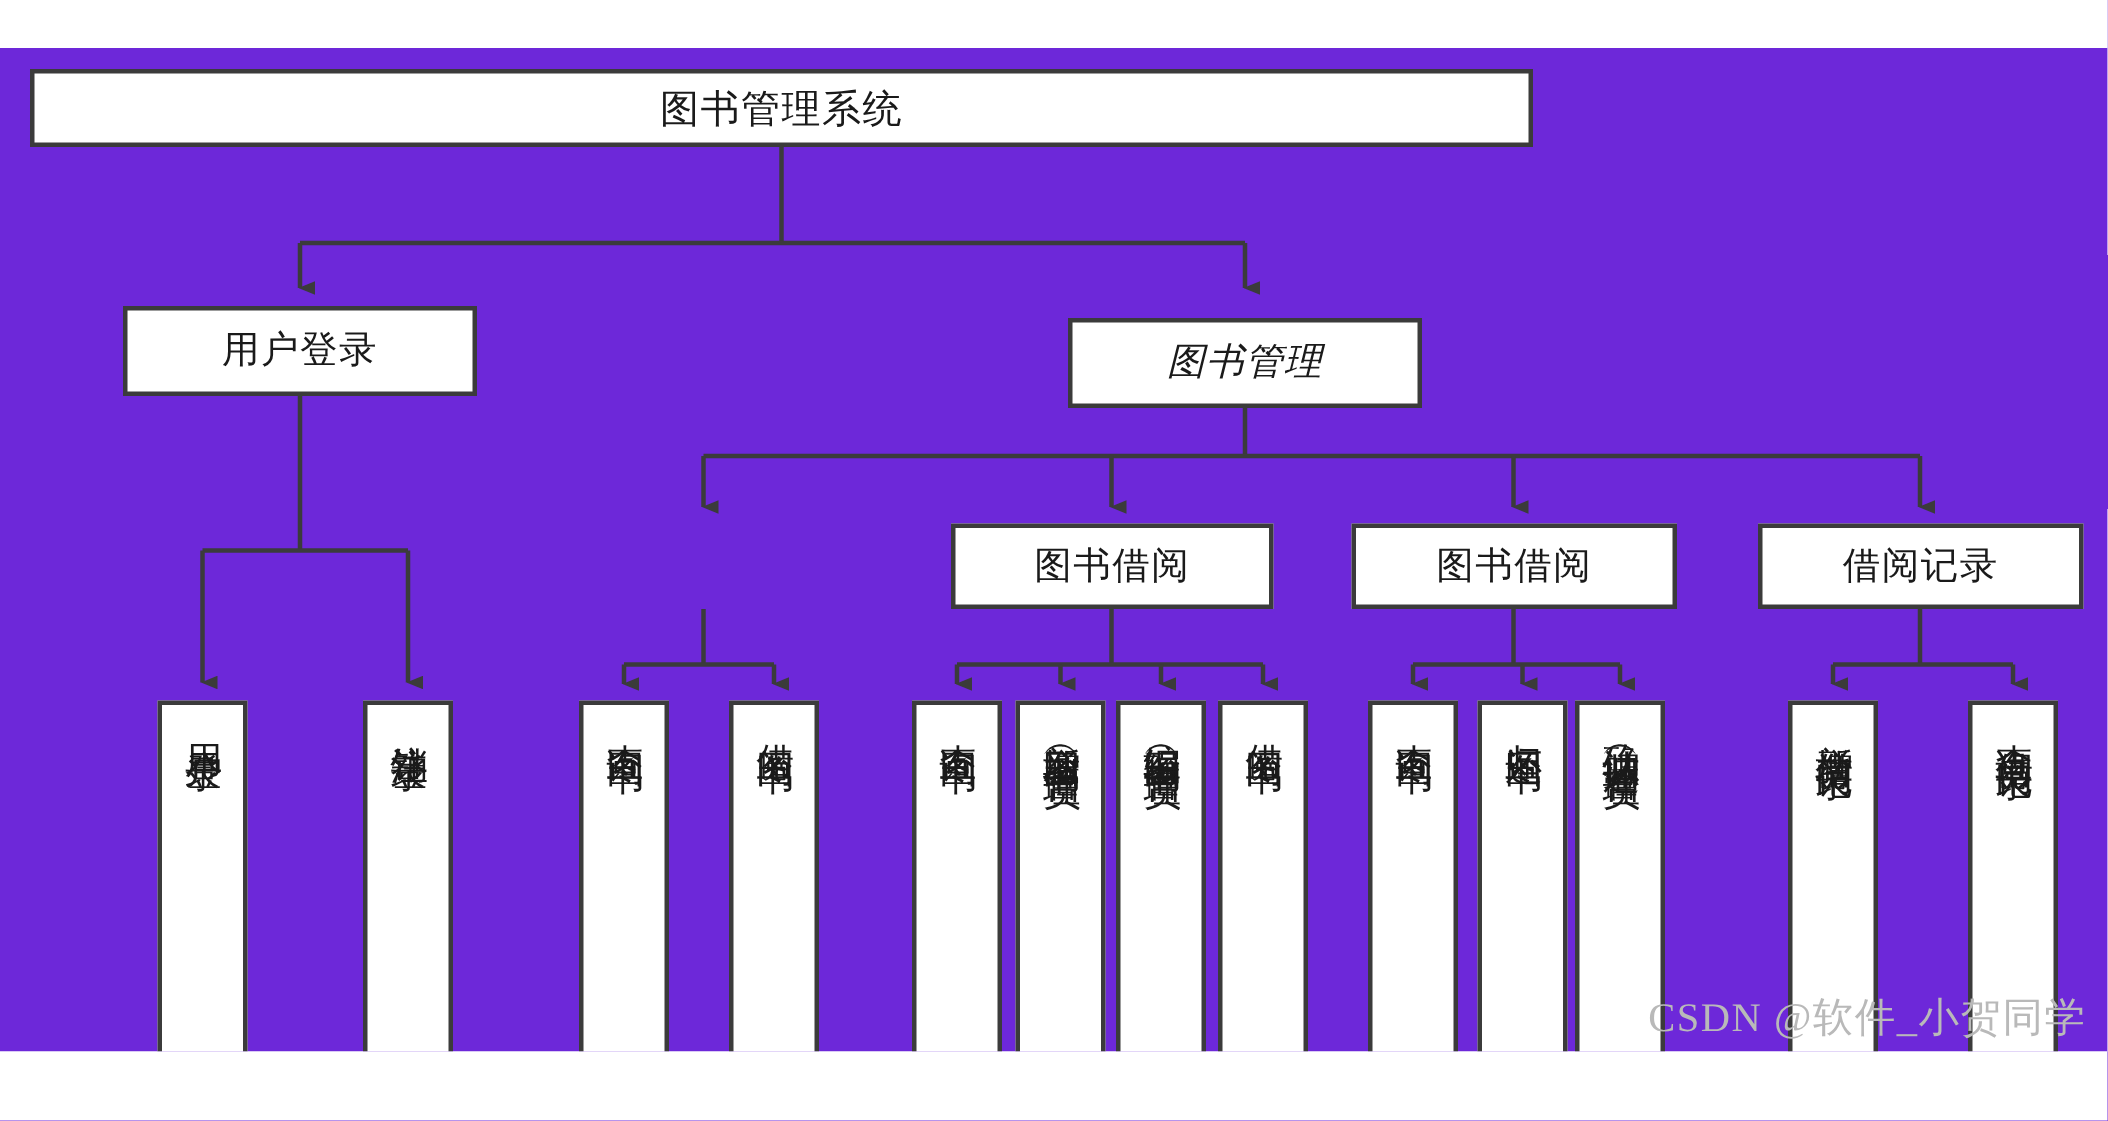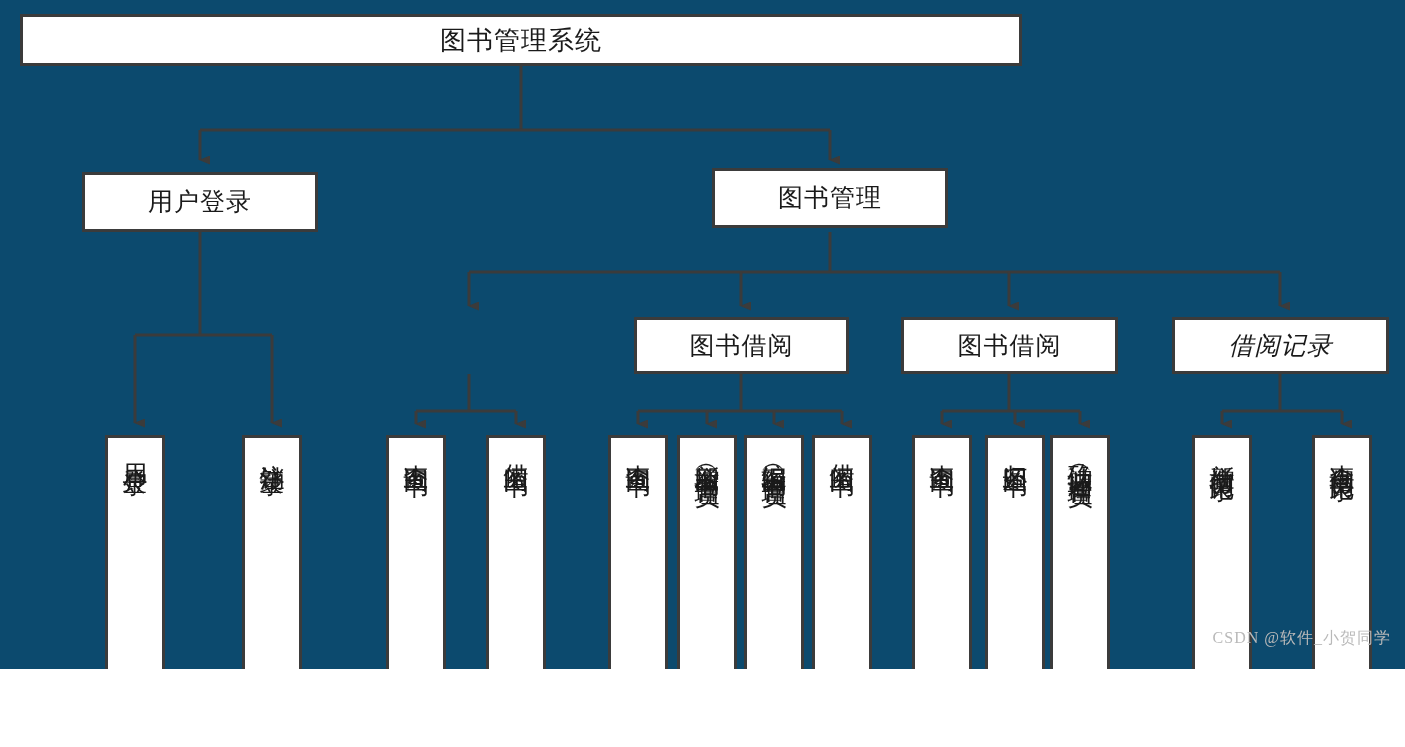--- a/index.html
+++ b/index.html
@@ -7,22 +7,23 @@
     padding: 0;
     background: #ffffff;
   }
   body {
     font-family: "Liberation Sans", "DejaVu Sans", sans-serif;
   }
   #diagram-root {
     position: relative;
     width: 1405px;
     height: 669px;
-    background: #0c4a6e;
+    background: #6d28d9;
     overflow: hidden;
+    margin-top: 32px;
   }
   #edge-layer {
     position: absolute;
     left: 0;
     top: 0;
     width: 1405px;
     height: 747px;
   }
   .node {
     position: absolute;
@@ -54,22 +55,22 @@
     text-orientation: upright;
     font-size: 25px;
     line-height: 1.15;
     letter-spacing: 3px;
   }
   .node.root .node-label { font-size: 26px; }
 
   #watermark {
     position: absolute;
     right: 14px;
-    bottom: 20px;
-    font-size: 16px;
+    bottom: 5px;
+    font-size: 27px;
     color: #b9b9b9;
     letter-spacing: 1px;
     white-space: nowrap;
     z-index: 5;
     font-family: "Liberation Serif", "DejaVu Serif", serif;
   }
 </style>
 </head>
 <body>
 
@@ -125,31 +126,31 @@
     </g>
   </svg>
 
   <div class="node root horizontal" style="left: 20px; top: 14px; width: 1002px; height: 52px;">
     <span class="node-label">图书管理系统</span>
   </div>
 
   <div class="node horizontal" style="left: 82px; top: 172px; width: 236px; height: 60px;">
     <span class="node-label">用户登录</span>
   </div>
-  <div class="node horizontal" style="left: 712px; top: 168px; width: 236px; height: 60px;">
+  <div class="node horizontal" style="left: 712px; top: 180px; width: 236px; height: 60px; font-style: italic;">
     <span class="node-label">图书管理</span>
   </div>
 
   <div class="node horizontal" style="left: 634px; top: 317px; width: 215px; height: 57px;">
     <span class="node-label">图书借阅</span>
   </div>
   <div class="node horizontal" style="left: 901px; top: 317px; width: 217px; height: 57px;">
     <span class="node-label">图书借阅</span>
   </div>
-  <div class="node horizontal" style="left: 1172px; top: 317px; width: 217px; height: 57px; font-style: italic;">
+  <div class="node horizontal" style="left: 1172px; top: 317px; width: 217px; height: 57px;">
     <span class="node-label">借阅记录</span>
   </div>
 
   <div class="node vertical" style="left: 105px; top: 435px; width: 60px; height: 298px;">
     <span class="node-label">用户登录</span>
   </div>
   <div class="node vertical" style="left: 242px; top: 435px; width: 60px; height: 298px;">
     <span class="node-label">注销登录</span>
   </div>
 

